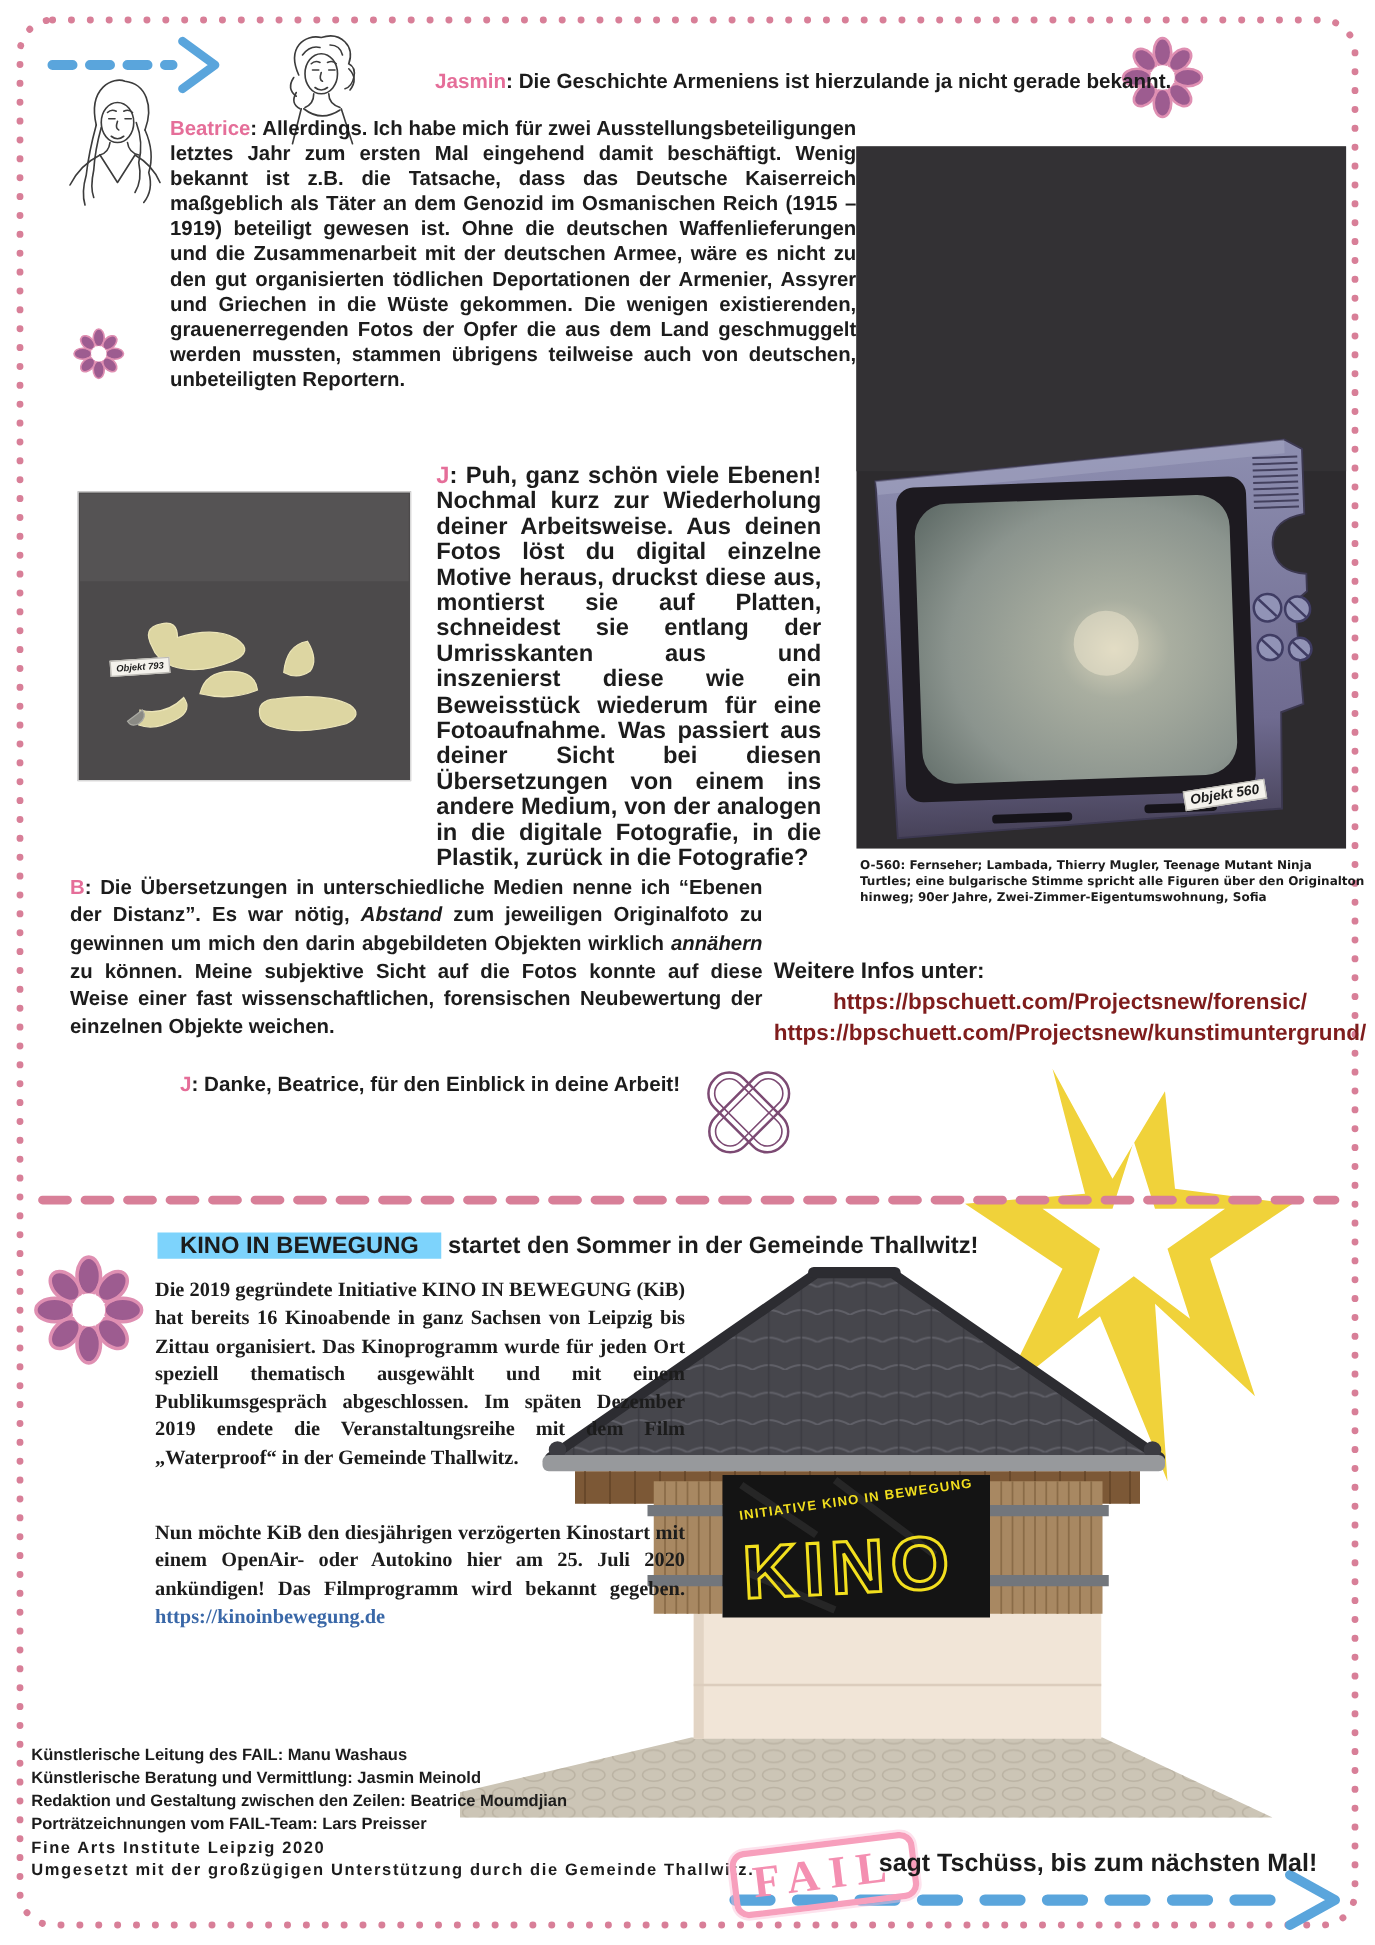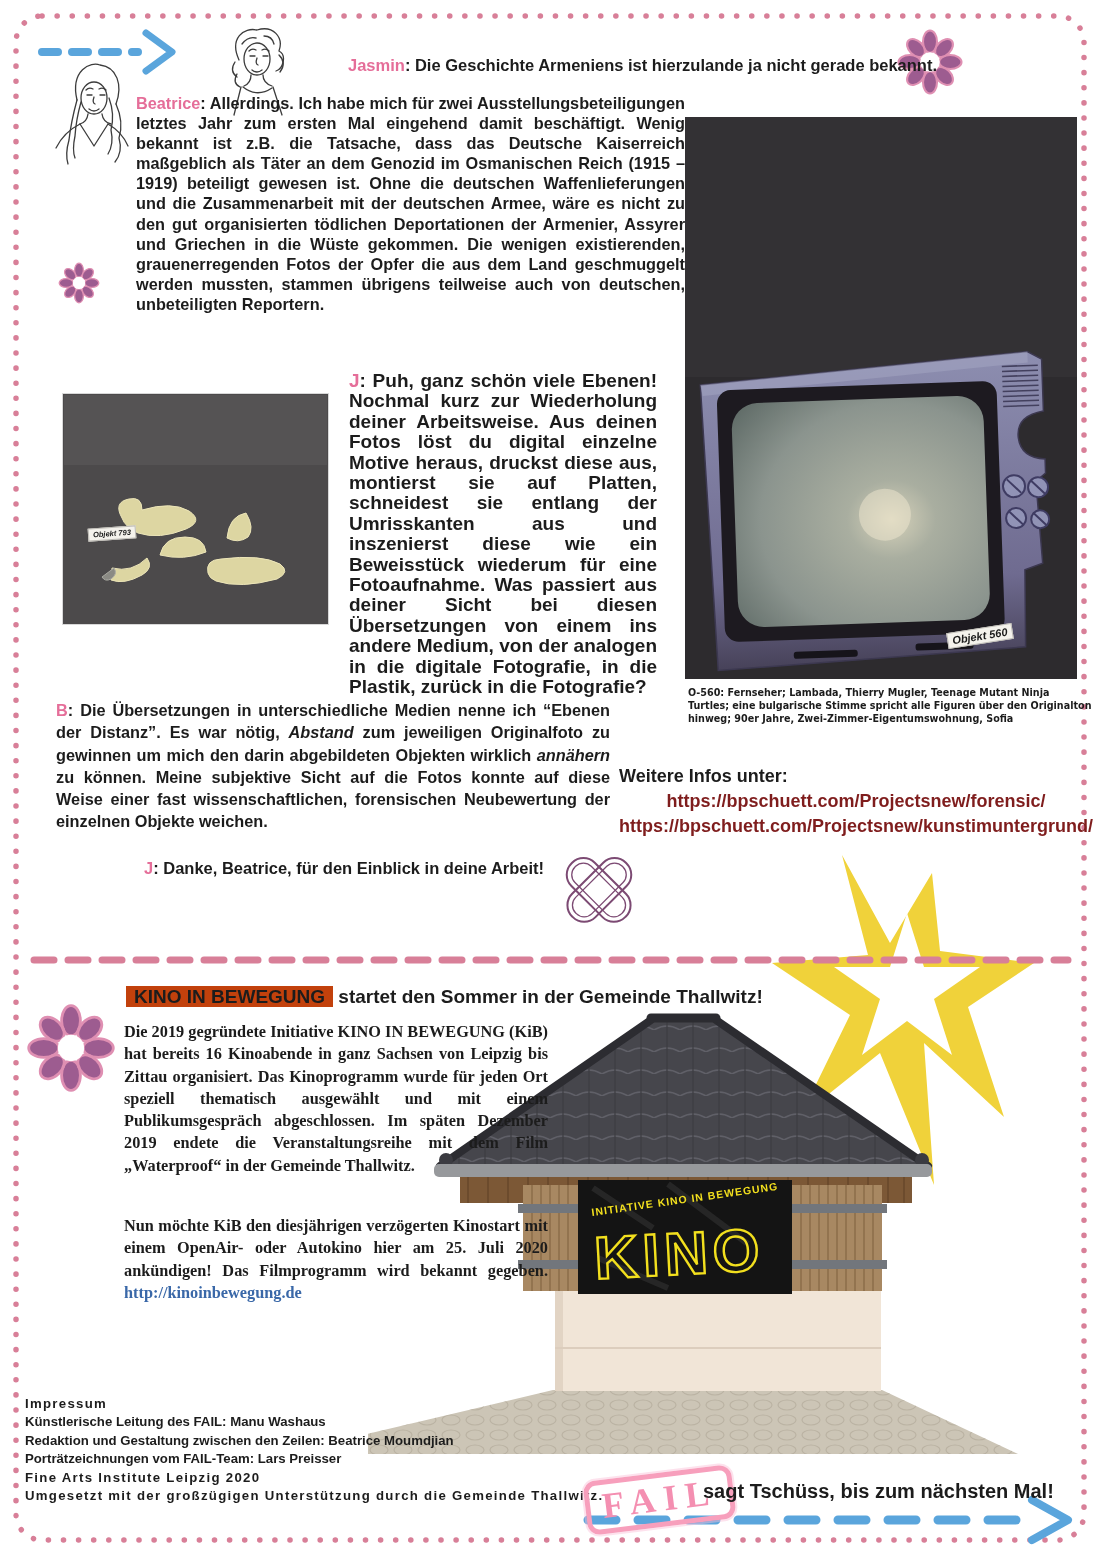--- a/index.html
+++ b/index.html
@@ -14,21 +14,21 @@
   .beatrice-par{left:136px;top:93px;width:549px;font-size:16.3px;line-height:20.1px;}
   .j-par{left:349px;top:371px;width:308px;font-size:19px;line-height:20.4px;}
   .b-par{left:56px;top:699px;width:554px;font-size:16.3px;line-height:22.3px;}
   .tv-caption{left:688px;top:686px;width:404px;font-size:9.6px;line-height:13px;
               font-family:"DejaVu Sans",sans-serif;font-weight:bold;}
   .infos{left:619px;top:764px;font-size:18px;line-height:25px;}
   .link{color:#7f1d1d;text-decoration:none;display:block;cursor:pointer;text-align:center;}
   .inline-link{color:#3a68a8;text-decoration:none;cursor:pointer;}
   .j-thanks{left:144px;top:859px;font-size:16.5px;}
   .kino-head{left:126px;top:986px;font-size:19px;}
-  .hl{background:#c2410c;padding:0 8px;}
+  .hl{background:#7dd3fc;padding:0 18px;}
   .kino-par{width:424px;font-size:16.3px;line-height:22.3px;left:124px;font-family:Liberation Serif, serif;}
   .kino-par1{top:1021px;}
   .kino-par2{top:1215px;}
   .impressum{left:25px;top:1395px;font-size:13.2px;line-height:18.4px;z-index:7;}
   .spaced{letter-spacing:1.3px;}
   .outro-text{left:703px;top:1480px;font-size:20px;z-index:7;}
   .stamp{left:585px;top:1473px;z-index:7;transform:rotate(-7deg);
          border:5px solid #f79fbc;border-radius:12px;box-shadow:0 0 0 2px rgba(250,190,214,.45);
          padding:0 12px 2px 12px;color:#f48fb1;
          font-family:"Liberation Serif",serif;font-weight:bold;font-size:36px;letter-spacing:8px;}
@@ -216,21 +216,21 @@
       <ellipse cx="30" cy="70" rx="10" ry="15" transform="rotate(45 30 70)"></ellipse>
       <ellipse cx="70" cy="70" rx="10" ry="15" transform="rotate(-45 70 70)"></ellipse>
     </g>
     <circle cx="50" cy="50" r="14" fill="#ffffff"></circle>
   </svg>
 
   <div class="txt kino-head"><span class="hl">KINO IN BEWEGUNG</span><span> startet den Sommer in der Gemeinde Thallwitz!</span></div>
 
   <div class="txt just kino-par kino-par1">Die 2019 gegründete Initiative KINO IN BEWEGUNG (KiB) hat bereits 16 Kinoabende in ganz Sachsen von Leipzig bis Zittau organisiert. Das Kinoprogramm wurde für jeden Ort speziell thematisch ausgewählt und mit einem Publikumsgespräch abgeschlossen. Im späten Dezember 2019 endete die Veranstaltungsreihe mit dem Film „Waterproof“ in der Gemeinde Thallwitz.</div>
 
-  <div class="txt just kino-par kino-par2"><span>Nun möchte KiB den diesjährigen verzögerten Kinostart mit einem OpenAir- oder Autokino hier am 25. Juli 2020 ankündigen! Das Filmprogramm wird bekannt gegeben. </span><a class="inline-link">http://kinoinbewegung.de</a></div>
+  <div class="txt just kino-par kino-par2"><span>Nun möchte KiB den diesjährigen verzögerten Kinostart mit einem OpenAir- oder Autokino hier am 25. Juli 2020 ankündigen! Das Filmprogramm wird bekannt gegeben. </span><a class="inline-link">https://kinoinbewegung.de</a></div>
 
   <svg class="abs z2" style="left:368px;top:1008px" width="650" height="460" viewBox="0 0 650 460">
     <defs>
       <pattern id="tiles" width="26" height="22" patternUnits="userSpaceOnUse">
         <path d="M0,22 q13,-8 26,0" stroke="#63636b" fill="none" stroke-width="1.6"></path>
         <path d="M13,0 v22" stroke="#3a3a40" stroke-width="1.2"></path>
       </pattern>
       <pattern id="cobble" width="24" height="15" patternUnits="userSpaceOnUse">
         <ellipse cx="11" cy="7" rx="9" ry="5" fill="none" stroke="#b3ab9b" stroke-width="1.2"></ellipse>
       </pattern>
@@ -274,22 +274,22 @@
 
     <g>
       <rect x="210" y="172" width="214" height="114" fill="#141414"></rect>
       <path d="M225,180 l60,40 M300,176 l80,60 M230,250 l70,30" stroke="#262626" stroke-width="6"></path>
       <text x="224" y="208" transform="rotate(-8 224 208)" font-family="Liberation Sans, sans-serif" font-size="10.5" font-weight="bold" letter-spacing="1" fill="#f2df1e">INITIATIVE KINO IN BEWEGUNG</text>
       <text x="226" y="266" transform="rotate(-3 320 240)" font-family="Liberation Sans, sans-serif" font-size="60" font-weight="bold" letter-spacing="5" fill="none" stroke="#f2df1e" stroke-width="2.4">KINO</text>
     </g>
   </svg>
 
   <div class="txt impressum">
-    <div class="spaced">Impressum</div>
     <div>Künstlerische Leitung des FAIL: Manu Washaus</div>
+    <div>Künstlerische Beratung und Vermittlung: Jasmin Meinold</div>
     <div>Redaktion und Gestaltung zwischen den Zeilen: Beatrice Moumdjian</div>
     <div>Porträtzeichnungen vom FAIL-Team: Lars Preisser</div>
     <div class="spaced">Fine Arts Institute Leipzig 2020</div>
     <div class="spaced">Umgesetzt mit der großzügigen Unterstützung durch die Gemeinde Thallwitz.</div>
   </div>
 
   <svg class="abs z5" style="left:580px;top:1494px" width="512" height="52">
     <line x1="8" y1="26" x2="444" y2="26" stroke="#5aa5dc" stroke-width="9" stroke-linecap="round" stroke-dasharray="28 22"></line>
     <path d="M452,6 L488,26 L452,46" fill="none" stroke="#5aa5dc" stroke-width="8" stroke-linecap="round" stroke-linejoin="round"></path>
   </svg>

